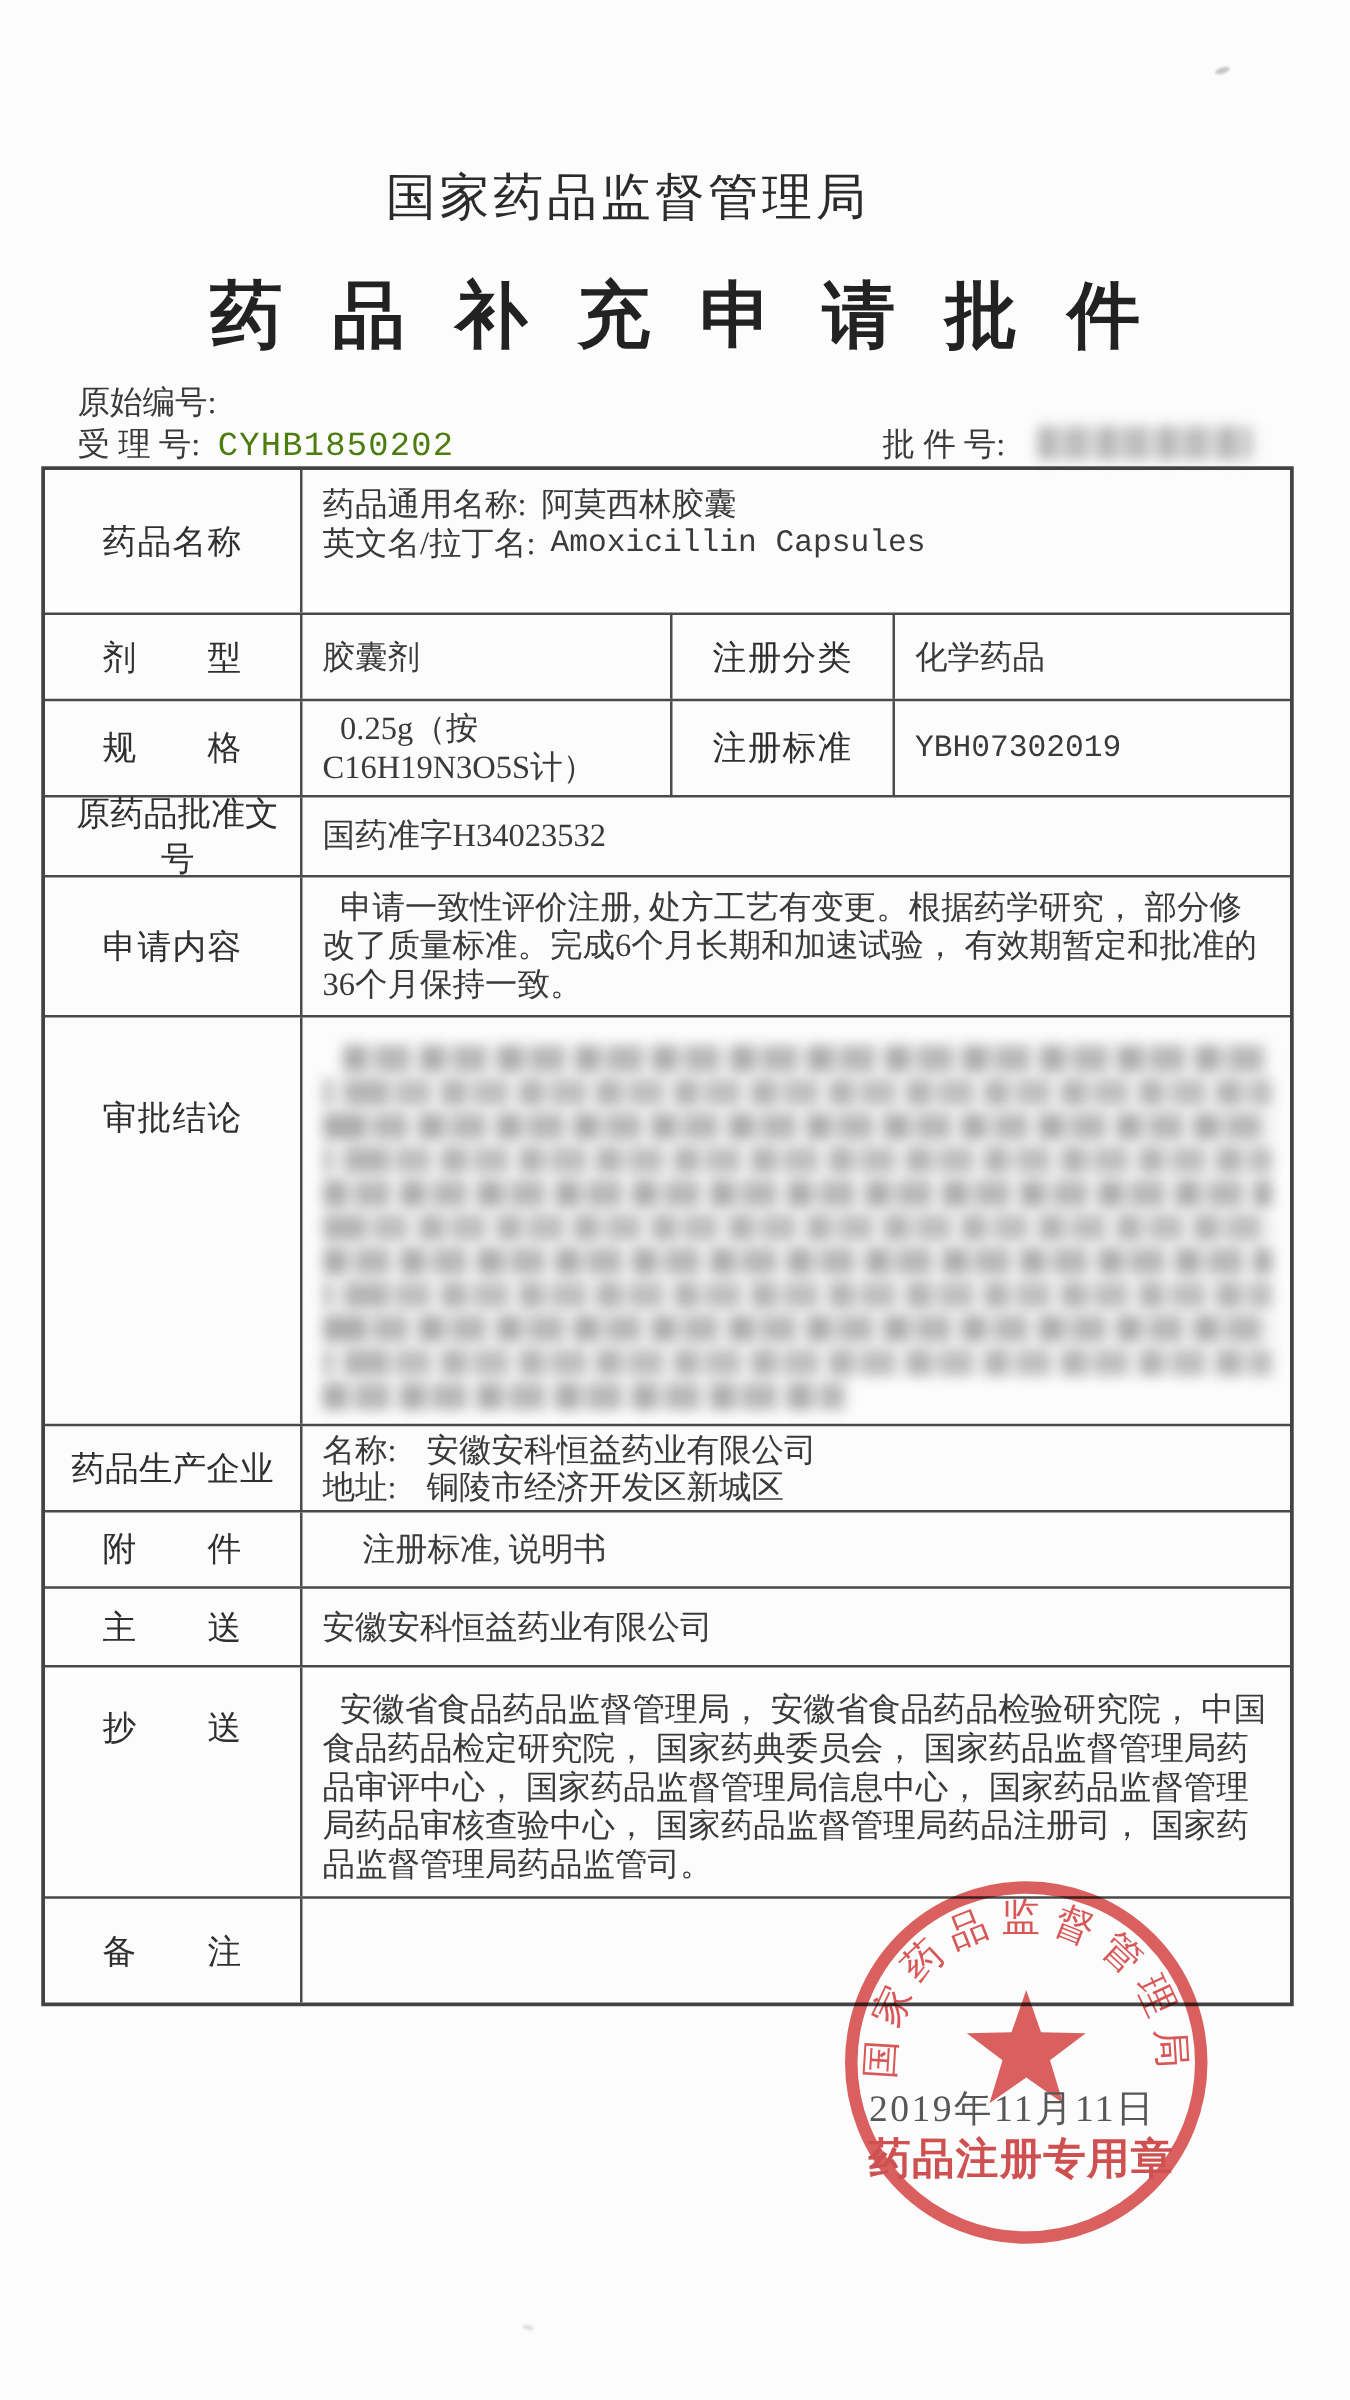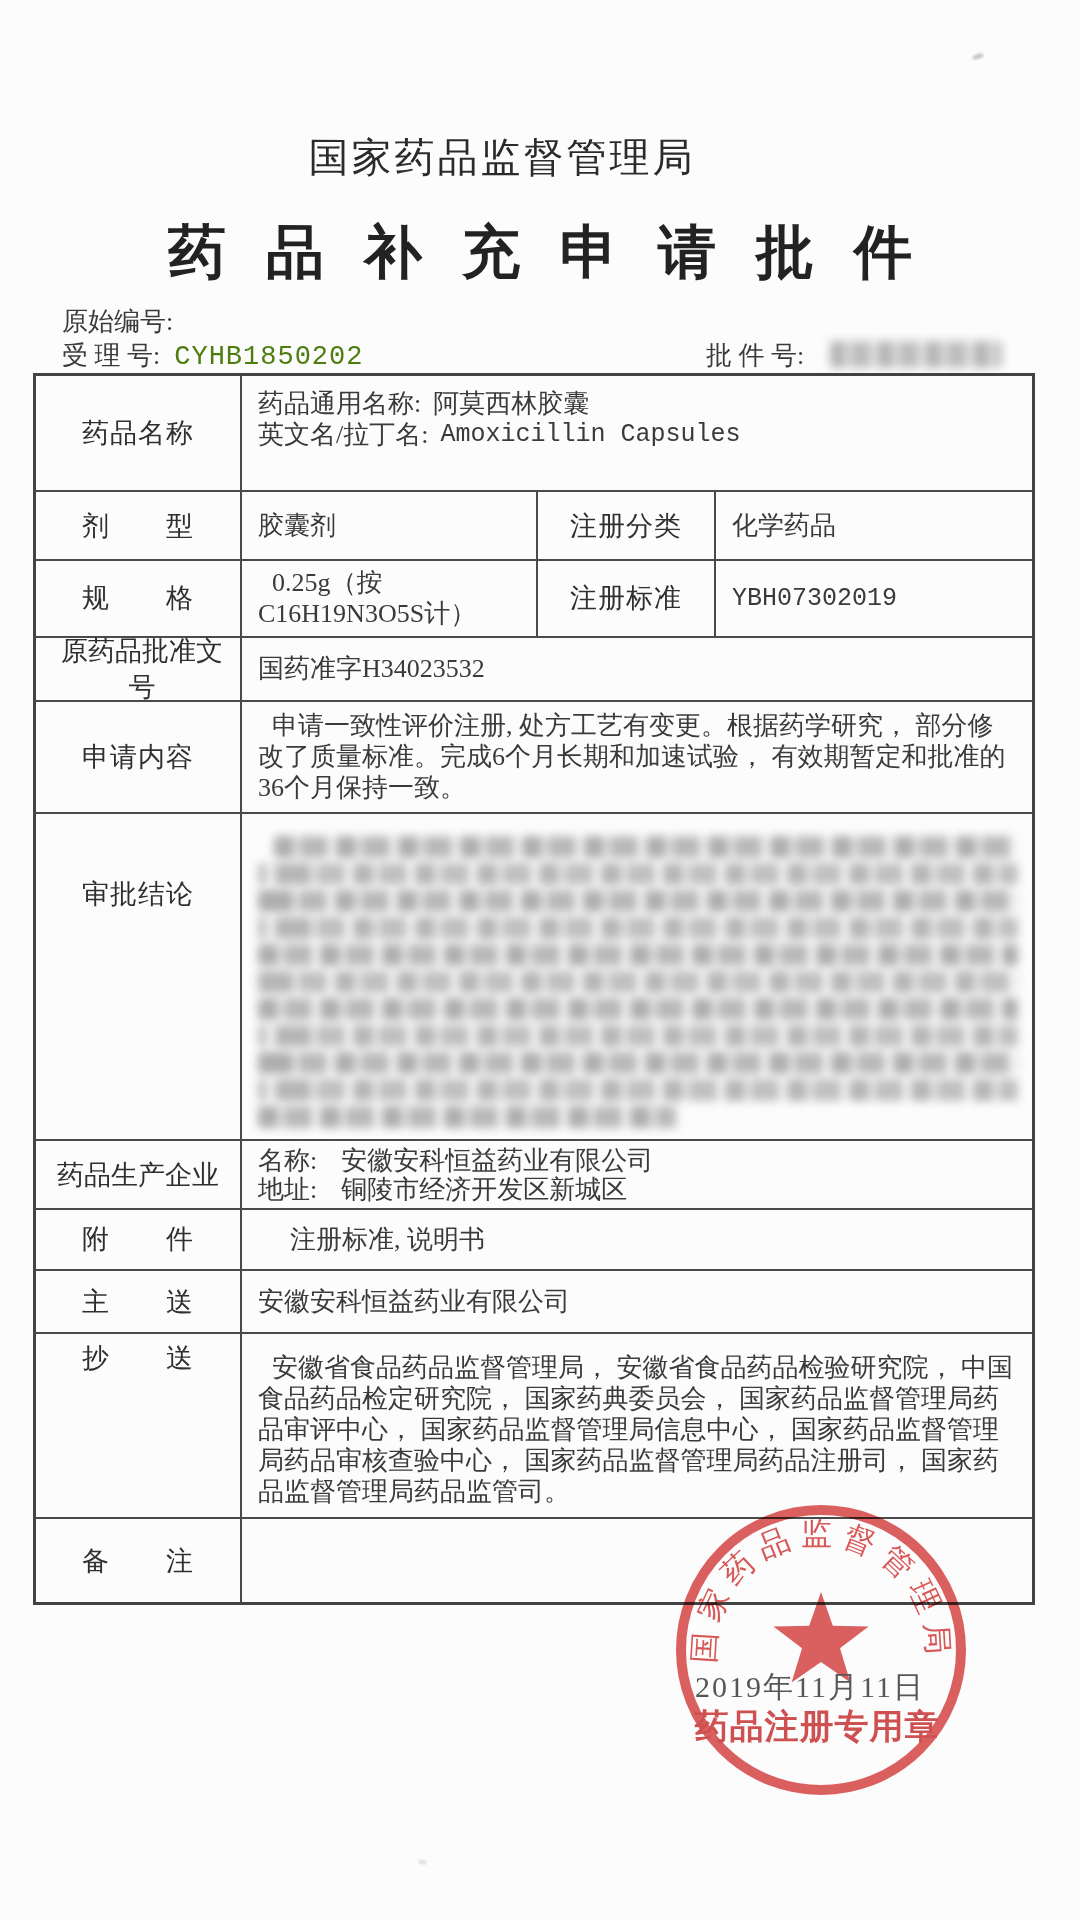--- a/index.html
+++ b/index.html
@@ -67,21 +67,21 @@
   .r1 { height:115px; } .r2 { height:69px; } .r3 { height:77px; }
   .r4 { height:64px; } .r5 { height:113px; } .r6 { height:329px; }
   .r7 { height:69px; } .r8 { height:61px;gap:18px; } .r9 { height:64px; }
   .r10 { height:186px; } .r11 { height:85px; }
   .w296 { width:296px; flex:0 0 296px; }
   .kv-line { display:flex; }
   .kv-line .k { flex:0 0 auto; }
   .kv-line .v { margin-left:24px; }
   .indent { text-indent:14px; }
   .conclusion-label { padding-top:62px; }
-  .cc-label-pad { padding-top:6px; }
+  .cc-label-pad { padding-top:30px; }
 
   
   .redact-block { padding-top:22px; }
   .redact-line {
     height:22px; margin-bottom:5px; border-radius:3px;
     background:repeating-linear-gradient(90deg,rgba(70,70,70,.85) 0 20px,rgba(150,150,150,.35) 20px 26px,rgba(85,85,85,.8) 26px 54px,rgba(200,200,200,.2) 54px 62px);
     filter:blur(5px); opacity:.5;
   }
   .redact-line:nth-child(even){ background-position:33px 0; opacity:.45; }
   .redact-line:nth-child(3n){ background-position:15px 0; }

